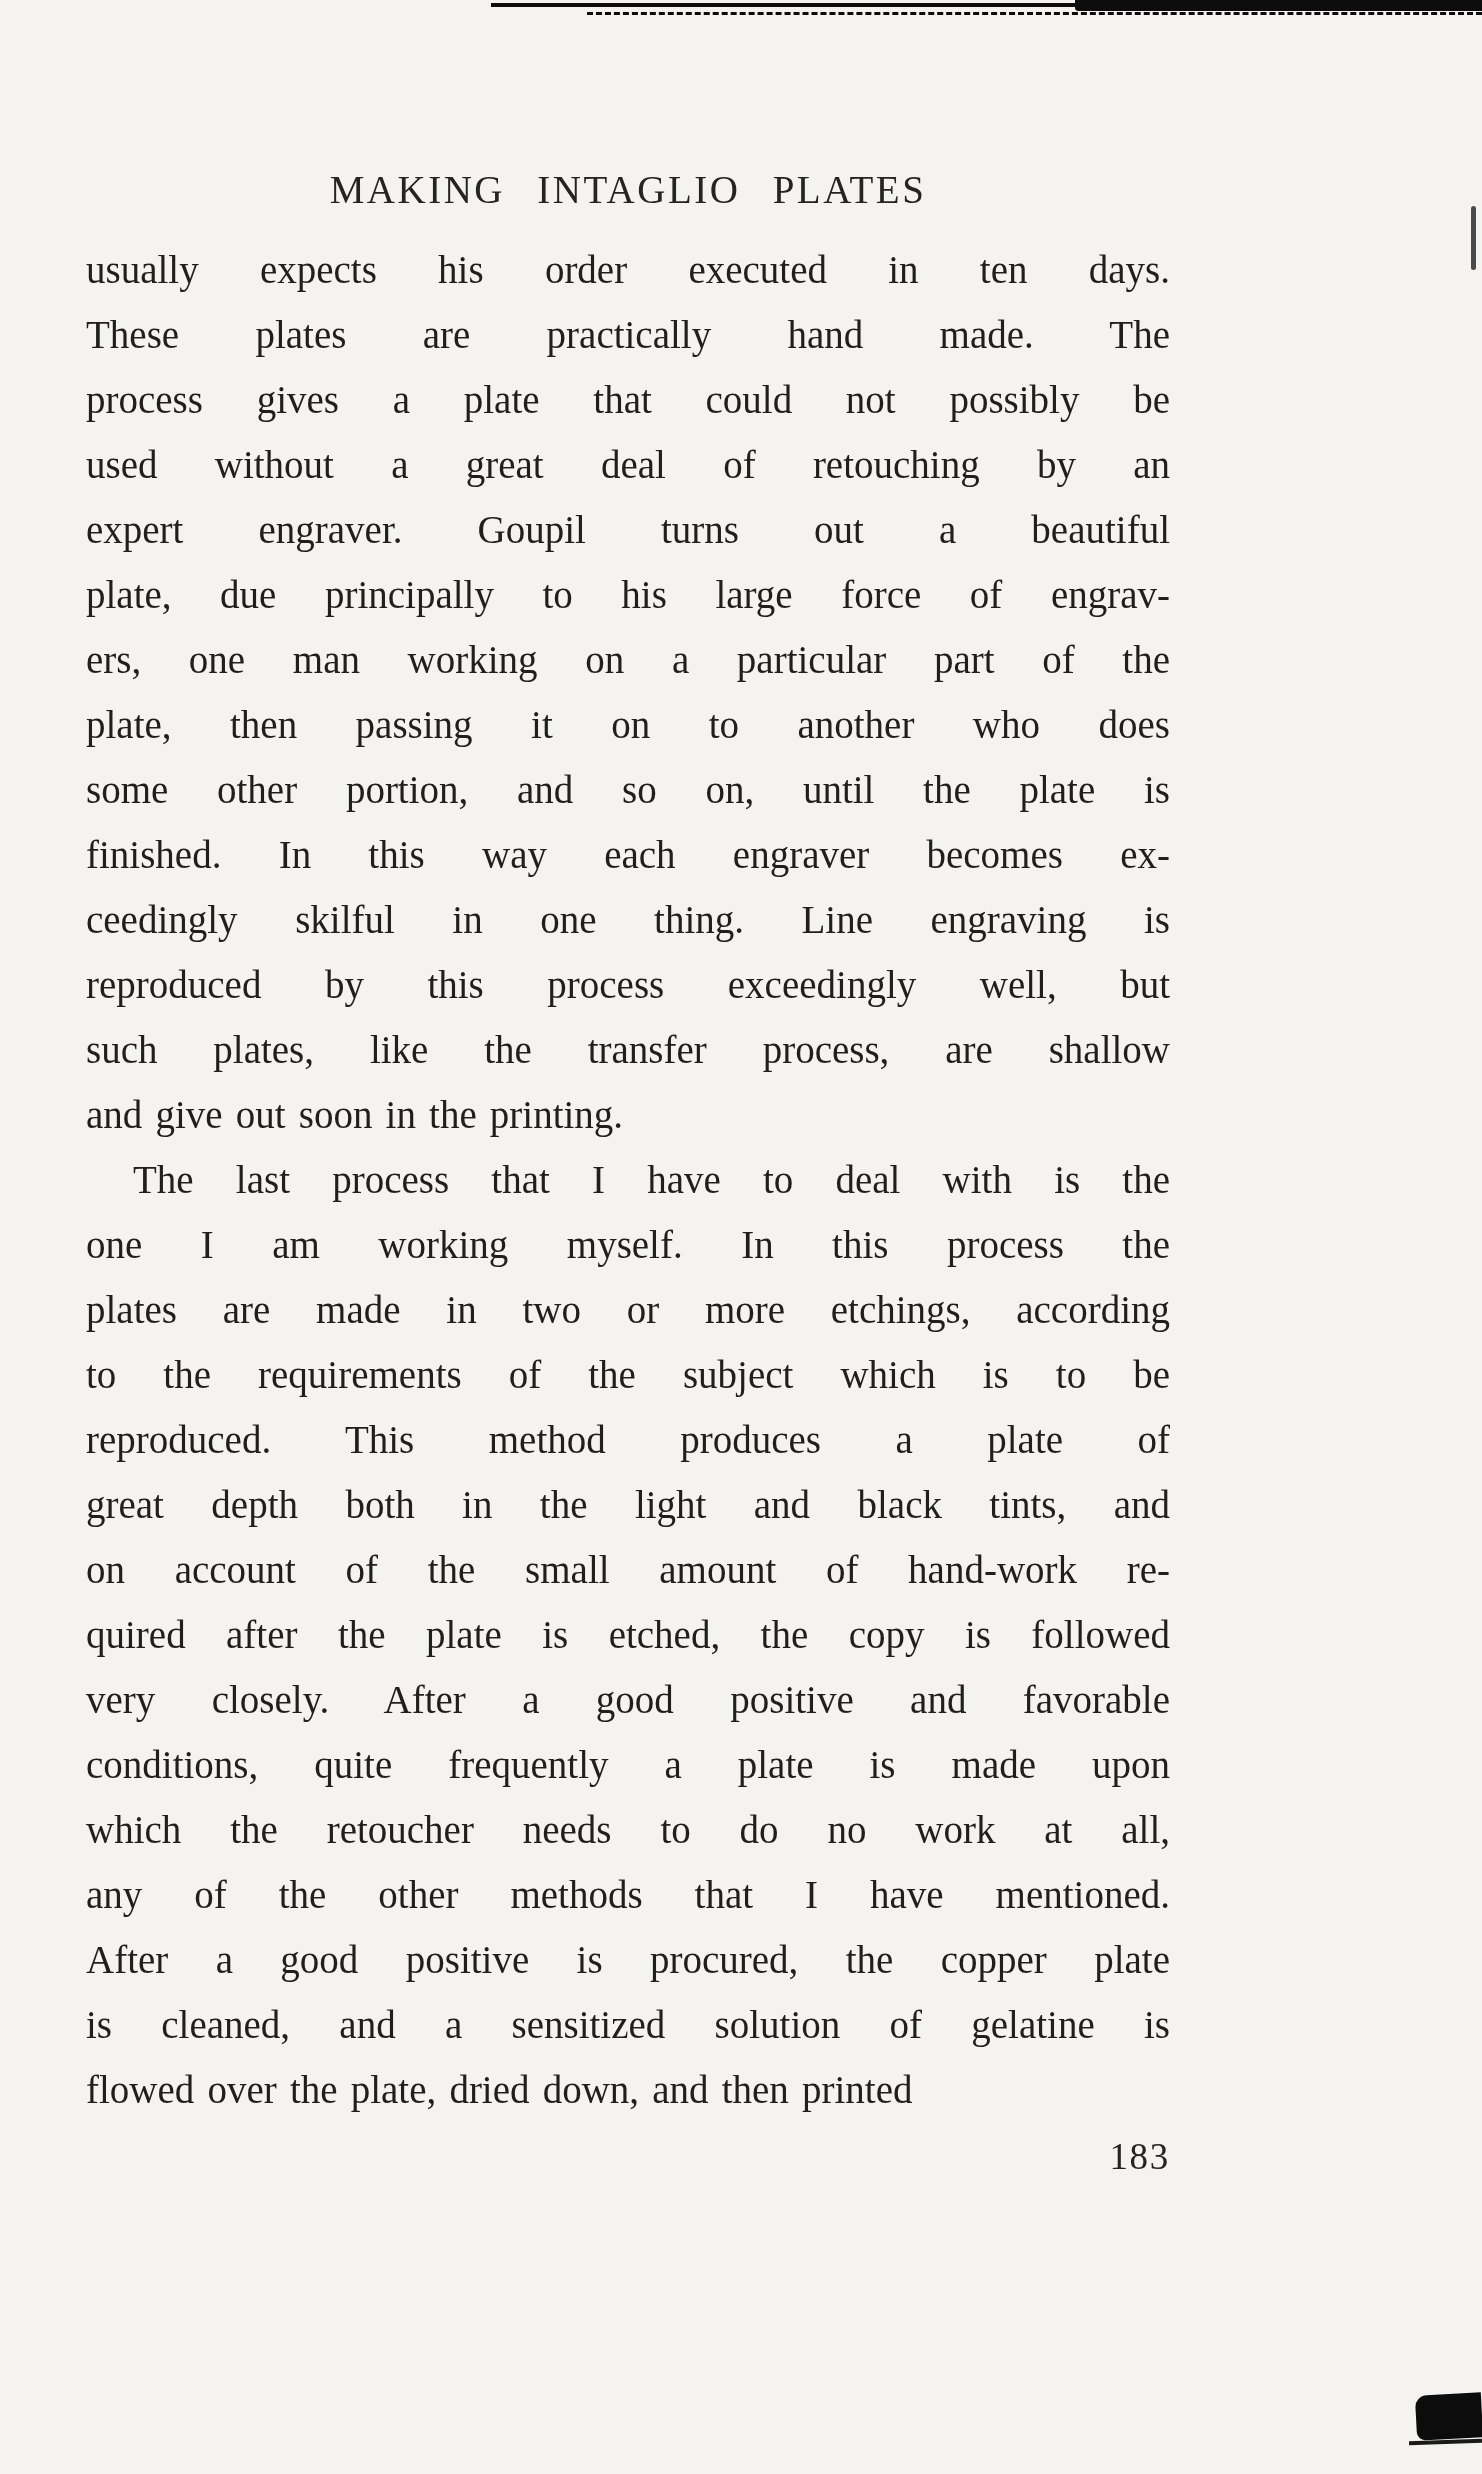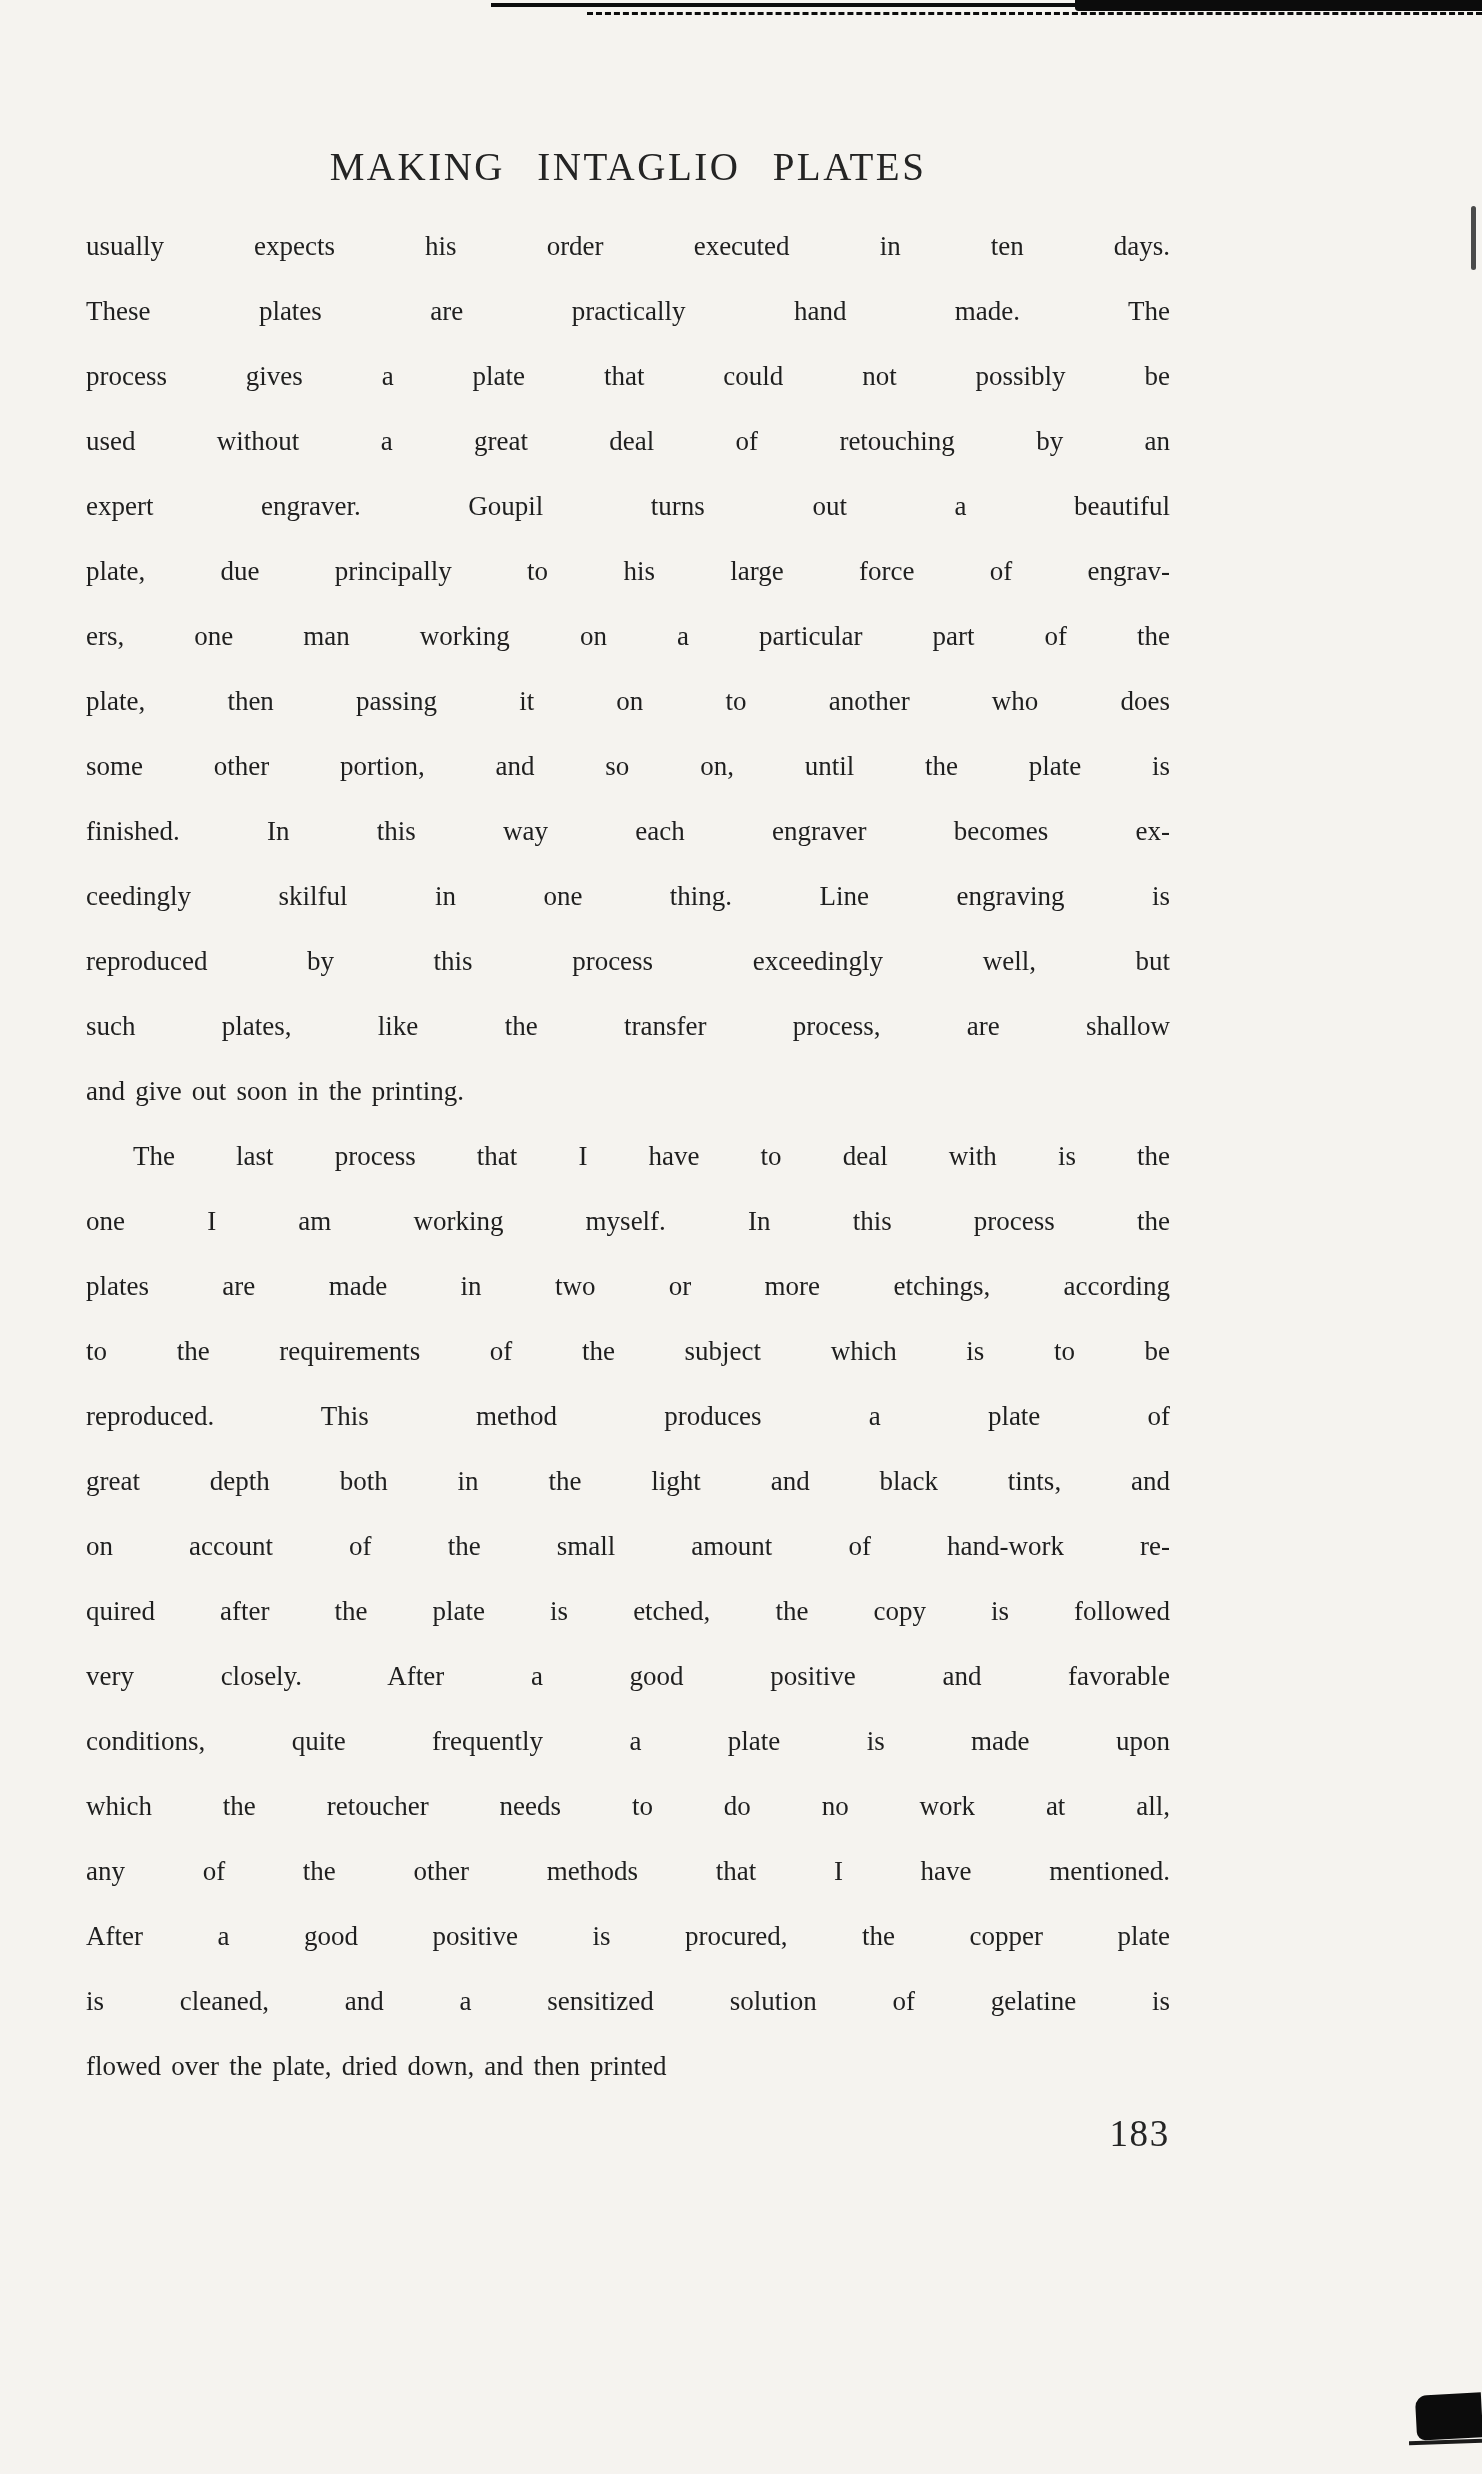--- a/index.html
+++ b/index.html
@@ -12,38 +12,38 @@
     width: 1482px;
     height: 2475px;
     background: #f5f3ef;
     overflow: hidden;
     font-family: "Liberation Serif", serif;
     color: #1f1f1f;
   }
   .content {
     position: absolute;
     left: 86px;
-    top: 145px;
+    top: 168px;
     width: 1084px;
   }
   .title {
     text-align: center;
     font-size: 39px;
     line-height: 44px;
     letter-spacing: 2.5px;
     word-spacing: 20px;
     margin: 0 0 25px 0;
     font-weight: 400;
     color: #242424;
   }
   .paragraph {
     margin: 0;
   }
   .line {
-    font-size: 27px;
+    font-size: 39px;
     line-height: 65px;
     text-align: justify;
     text-align-last: justify;
     word-spacing: 3.4px;
     white-space: normal;
   }
   .line.last {
     text-align-last: left;
   }
   .line.indent {

